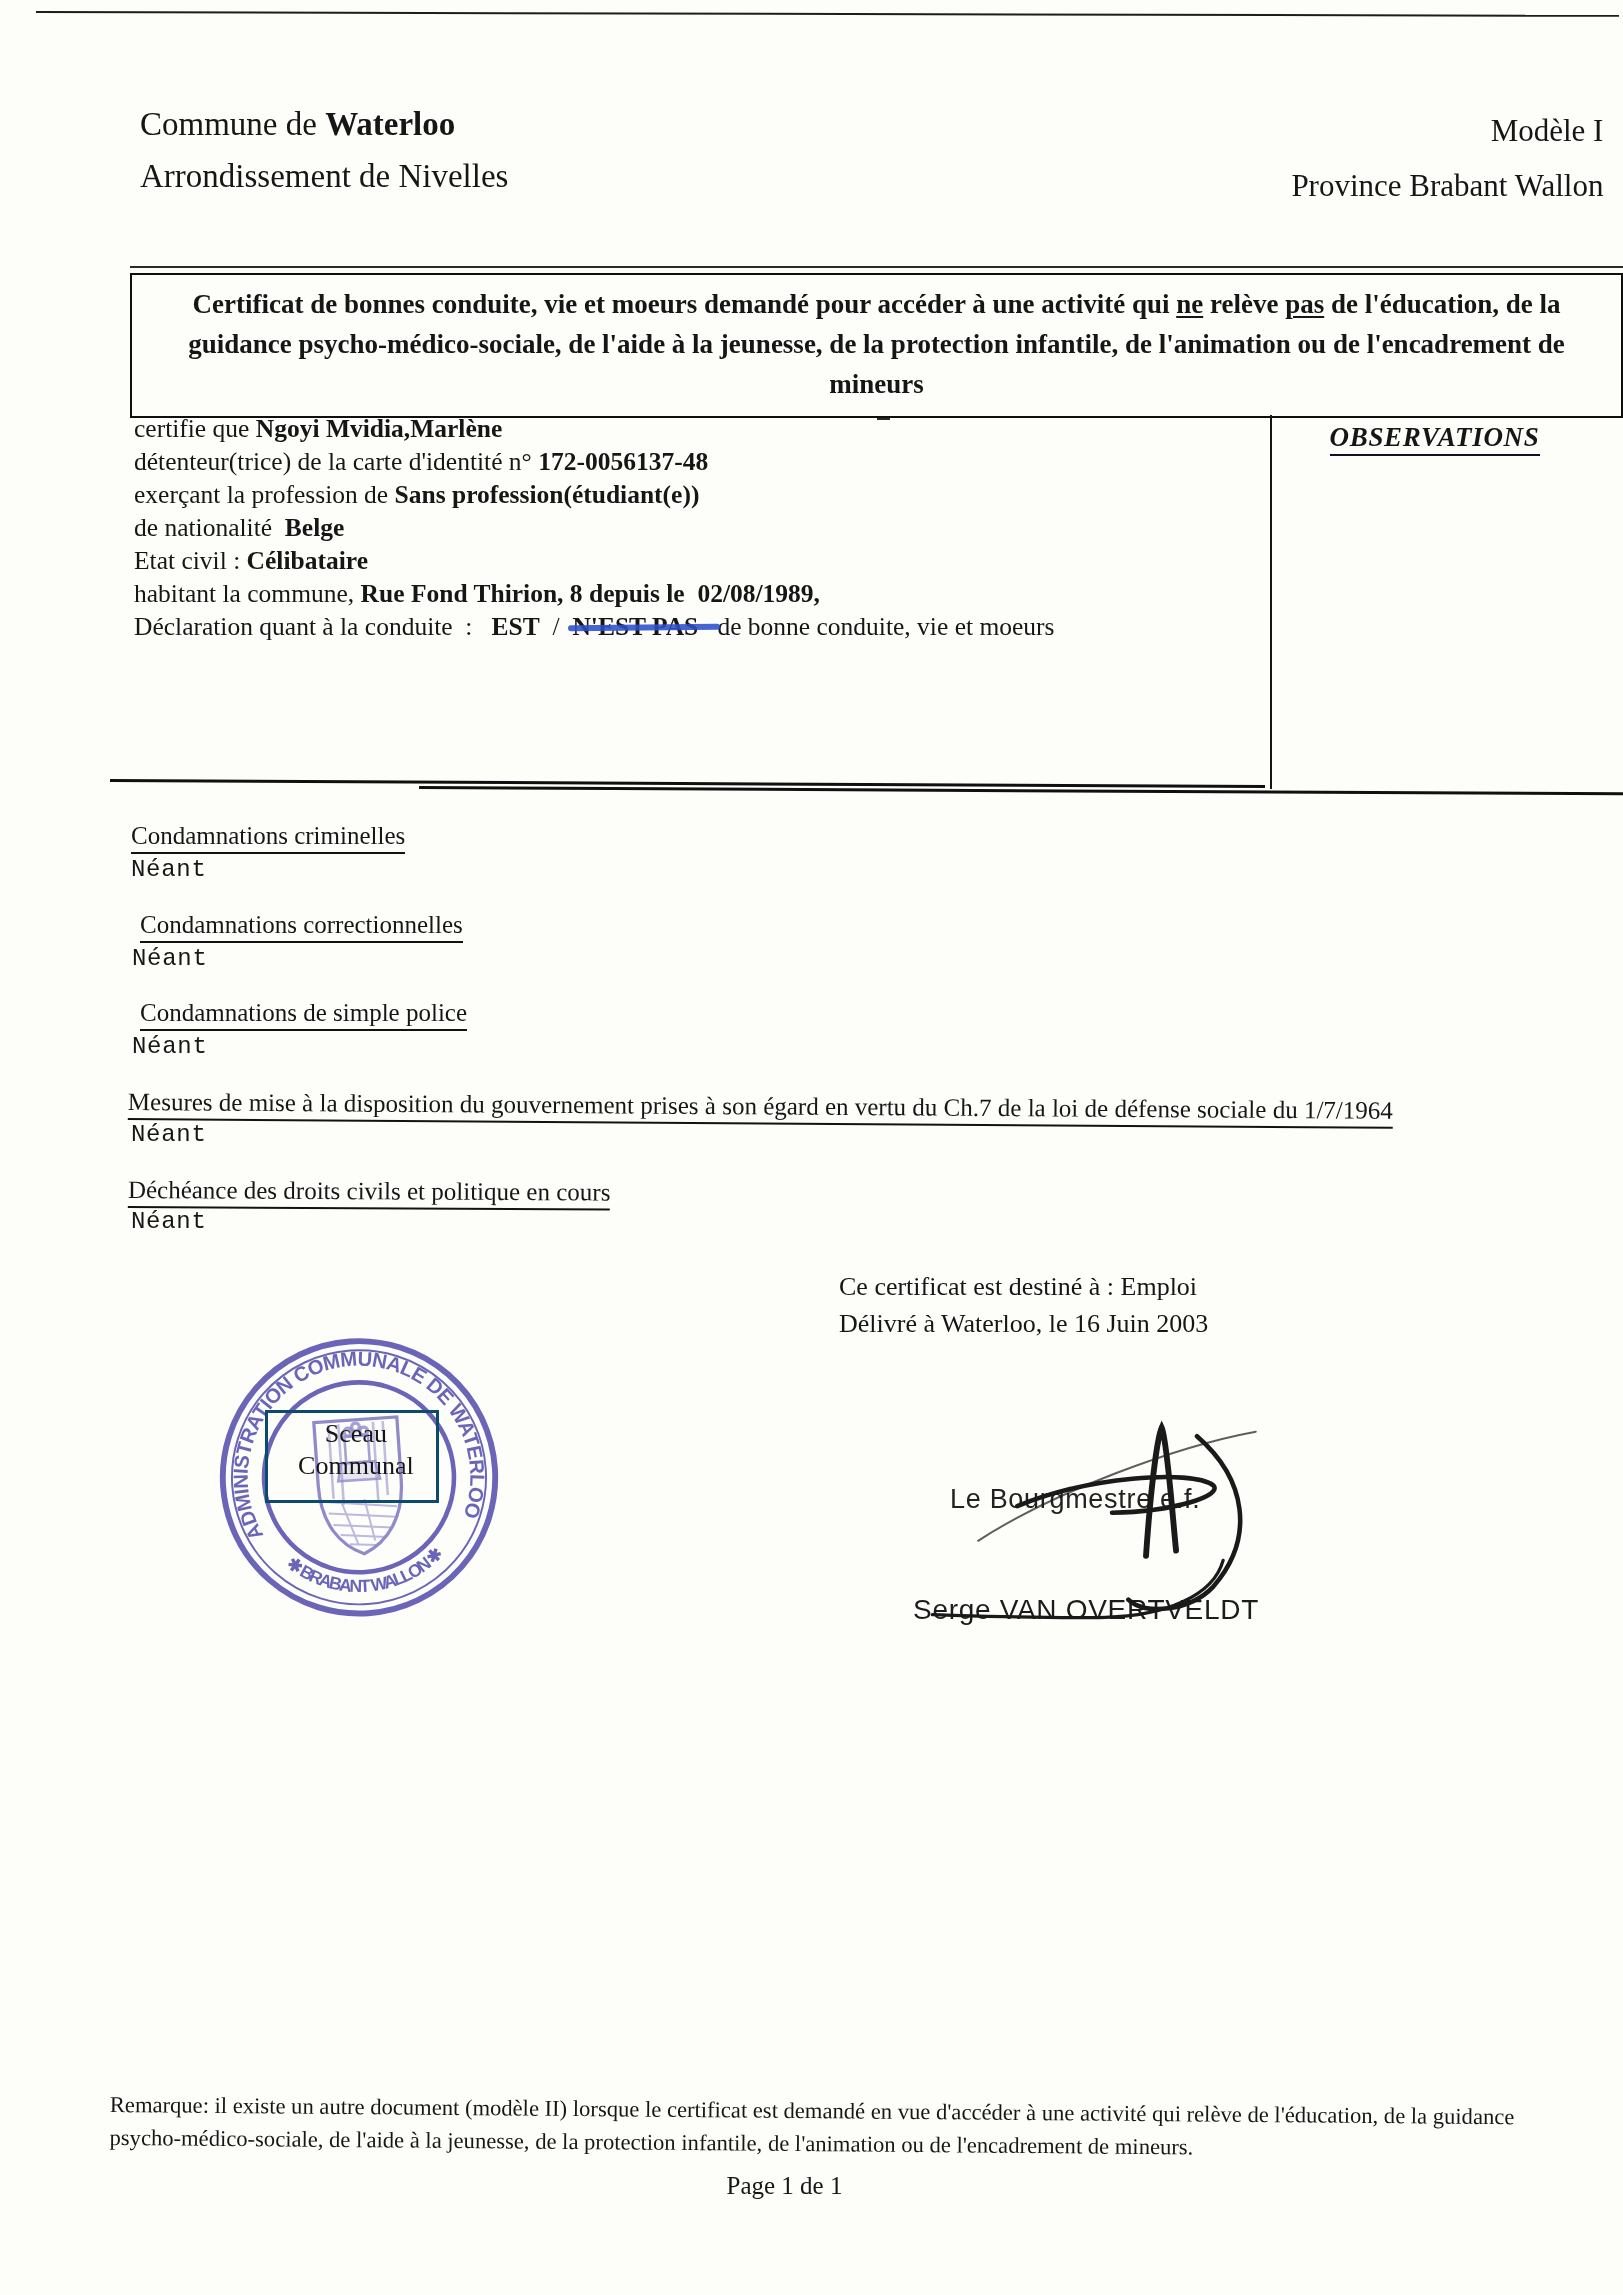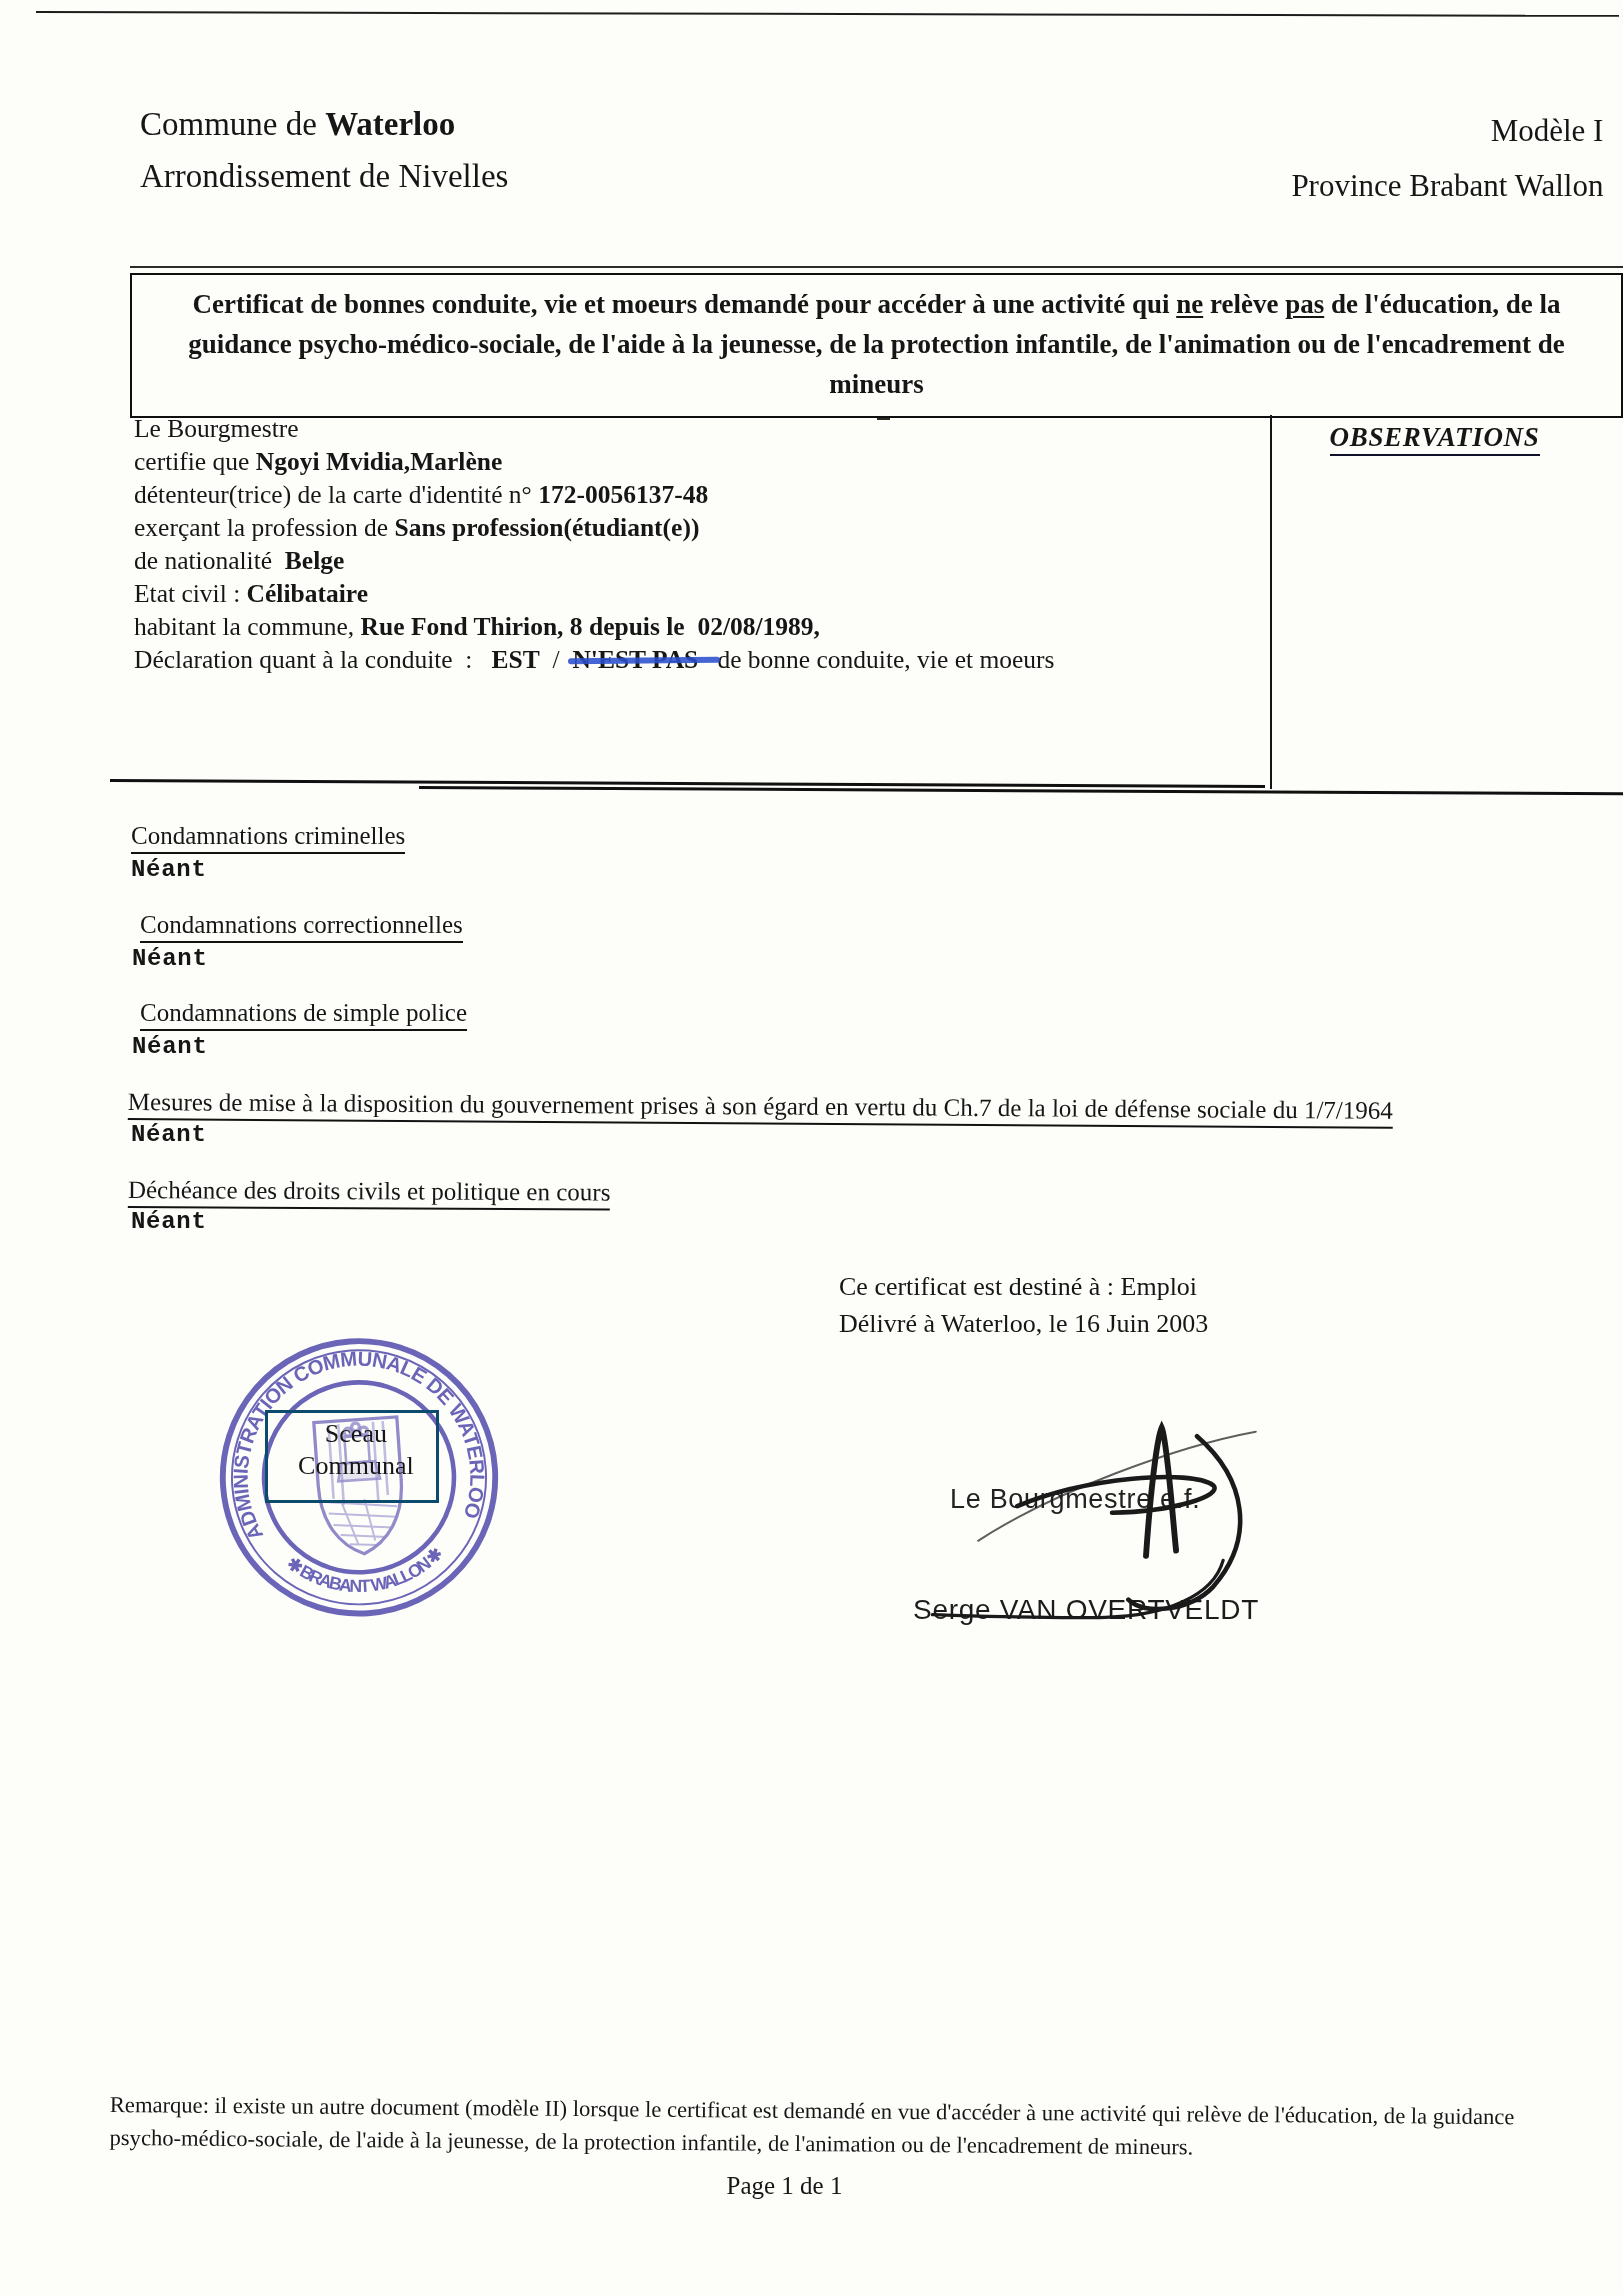--- a/index.html
+++ b/index.html
@@ -46,21 +46,21 @@
   .obs{left:1279px;top:422px;width:311px;text-align:center;font-size:27px;font-weight:bold;font-style:italic;}
   .obs span{border-bottom:2.6px solid #10102a;padding-bottom:2px;letter-spacing:0.7px;text-align:right;}
   .vdiv{left:1270px;top:415px;width:2px;height:374px;background:#151515;}
   .hrule1{left:110px;top:779px;width:1155px;height:2.6px;background:#101010;transform:rotate(0.3deg);transform-origin:left center;}
   .hrule2{left:419px;top:786px;width:1204px;height:2.6px;background:#101010;transform:rotate(0.3deg);transform-origin:left center;}
 
   
   .sec-h{font-size:25px;}
   .sec-h span{border-bottom:2px solid #121212;padding-bottom:2.6px;}
   .sec-h.thick span{border-bottom-width:2.6px;}
-  .sec-v{font-size:24px;letter-spacing:0.7px;font-weight:bold;}
+  .sec-v{font-size:24px;letter-spacing:0.7px;}
 
   
   .dest{left:839px;top:1268px;font-size:26px;line-height:37px;}
 
   
   .seal-svg{left:211px;top:1328px;}
   .sceau-box{
     left:265px;top:1410px;width:160px;height:82px;
     border:3px solid #0c4a6e;background:transparent;
     font-size:26px;line-height:32px;padding:5.2px 0 0 7.9px;text-align:center;
@@ -87,21 +87,20 @@
 </div>
 <div class="abs hdr-right">
   <div>Modèle I</div>
   <div>Province Brabant Wallon</div>
 </div>
 
 <div class="abs title-topline"></div>
 <div class="abs title-box"><span>Certificat de bonnes conduite, vie et moeurs demandé pour accéder à une activité qui </span><span class="u-word">ne</span><span> relève </span><span class="u-word">pas</span><span> de l'éducation, de la guidance psycho-médico-sociale, de l'aide à la jeunesse, de la protection infantile, de l'animation ou de l'encadrement de mineurs</span></div>
 
 <div class="abs body-block">
-  <div class="bl">Le Bourgmestre</div>
   <div class="bl"><span>certifie que </span><span class="b">Ngoyi Mvidia,Marlène</span></div>
   <div class="bl"><span>détenteur(trice) de la carte d'identité n° </span><span class="b">172-0056137-48</span></div>
   <div class="bl"><span>exerçant la profession de </span><span class="b">Sans profession(étudiant(e))</span></div>
   <div class="bl"><span>de nationalité  </span><span class="b">Belge</span></div>
   <div class="bl"><span>Etat civil : </span><span class="b">Célibataire</span></div>
   <div class="bl"><span>habitant la commune, </span><span class="b">Rue Fond Thirion, 8 depuis le  02/08/1989,</span></div>
   <div class="bl"><span>Déclaration quant à la conduite  :   </span><span class="b">EST</span><span>  /  </span><span class="b struck">N'EST PAS</span><span>   de bonne conduite, vie et moeurs</span></div>
 </div>
 
 <div class="abs obs"><span>OBSERVATIONS</span></div>

